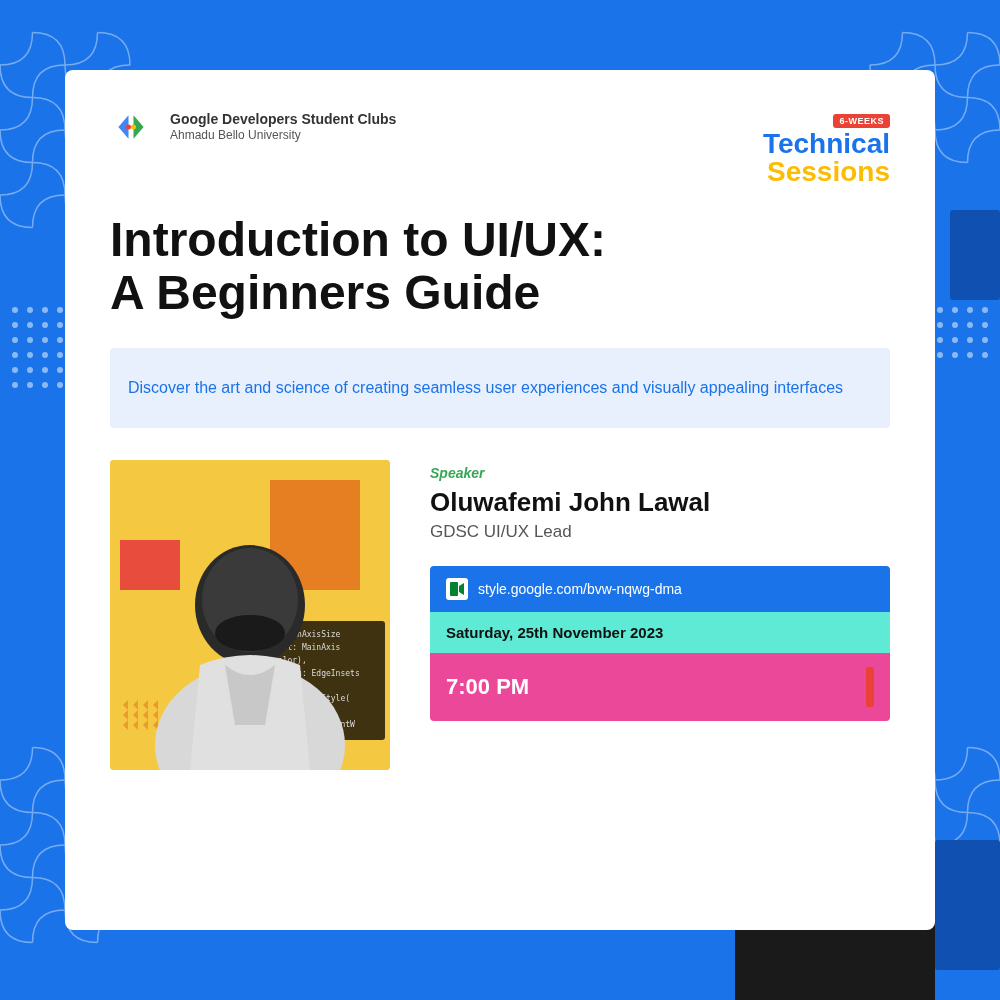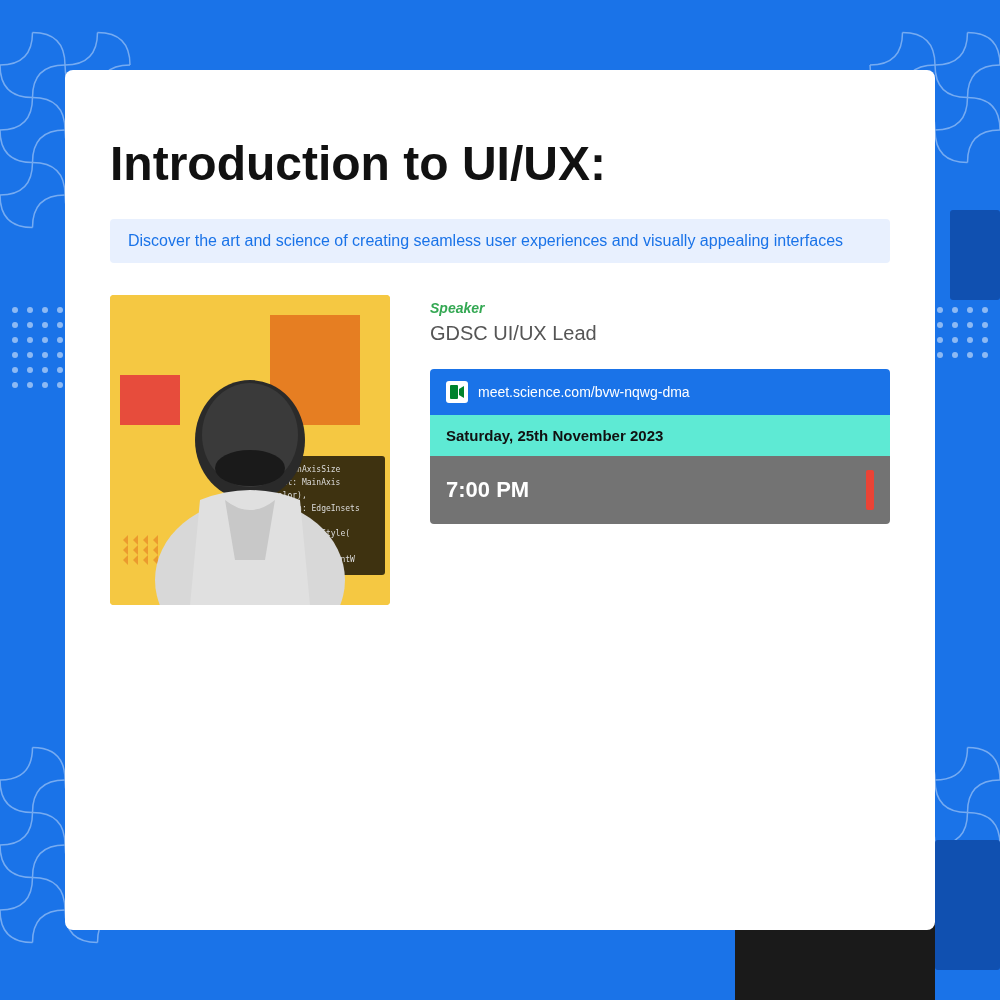--- a/index.html
+++ b/index.html
@@ -106,21 +106,21 @@
       font-weight: 900;
       color: #111;
       line-height: 1.1;
       margin-bottom: 28px;
     }
 
     
     .description-box {
       background: #e8f0fe;
       border-radius: 4px;
-      padding: 10px 18px;
+      padding: 28px 18px;
       margin-bottom: 32px;
     }
 
     .description-text {
       font-size: 16px;
       color: #1a73e8;
       line-height: 1.5;
     }
 
     
@@ -197,21 +197,21 @@
 
     .speaker-name {
       font-size: 26px;
       font-weight: 900;
       color: #111;
       margin-bottom: 4px;
       line-height: 1.2;
     }
 
     .speaker-role {
-      font-size: 20px;
+      font-size: 17px;
       color: #555;
       margin-bottom: 24px;
     }
 
     
     .meet-link-box {
       background: #1a73e8;
       color: white;
       padding: 12px 16px;
       border-radius: 4px 4px 0 0;
@@ -235,21 +235,21 @@
 
     .date-box {
       background: #5eead4;
       color: #111;
       padding: 12px 16px;
       font-size: 15px;
       font-weight: 600;
     }
 
     .time-box {
-      background: #737373;
+      background: #ec4899;
       color: white;
       padding: 14px 16px;
       border-radius: 0 0 4px 4px;
       display: flex;
       align-items: center;
       justify-content: space-between;
     }
 
     .time-text {
       font-size: 22px;
@@ -486,25 +486,49 @@
 <div class="code-block-br">
   <pre><span class="code-keyword">style</span>: TextStyle(
   <span class="code-keyword">fontSize</span>: <span class="code-number">12</span>,
   <span class="code-keyword">fontWeight</span>: FontWeig</pre>
 </div>
 
 <div class="card">
 
   <div class="header-row">
 
-
+    <div class="gdsc-logo">
+      <div class="gdsc-chevrons">
+        <svg class="chevron-svg" viewBox="0 0 50 32" fill="none" xmlns="http://www.w3.org/2000/svg">
+
+          <polygon points="22,2 10,16 22,30" fill="#4285f4"></polygon>
+
+          <polygon points="28,2 40,16 28,30" fill="#34a853"></polygon>
+
+          <circle cx="22" cy="16" r="3" fill="#ea4335"></circle>
+          <circle cx="28" cy="16" r="3" fill="#fbbc04"></circle>
+        </svg>
+      </div>
+      <div class="gdsc-text-block">
+        <span class="gdsc-name">Google Developers Student Clubs</span>
+        <span class="gdsc-university">Ahmadu Bello University</span>
+      </div>
+    </div>
+
+    <div class="tech-sessions">
+      <span class="weeks-badge">6-WEEKS</span>
+      <br>
+      <span class="technical-label">Technical</span>
+      <span class="sessions-label">Sessions</span>
+    </div>
   </div>
 
   <div class="main-title">
     <span>Introduction to UI/UX:</span><br>
+    <span>A Beginners Guide</span>
   </div>
 
   <div class="description-box">
     <p class="description-text">Discover the art and science of creating seamless user experiences and visually appealing interfaces</p>
   </div>
 
   <div class="content-row">
 
     <div class="photo-container">
       <div class="yellow-bg"></div>
@@ -551,31 +575,32 @@
 
         <ellipse cx="110" cy="148" rx="35" ry="18" fill="#1a1a1a"></ellipse>
 
         <path d="M60,180 Q110,160 160,180 L170,285 L50,285 Z" fill="#e0e0e0"></path>
         <path d="M85,180 Q110,200 135,180 L125,240 L95,240 Z" fill="#c8c8c8"></path>
       </svg>
     </div>
 
     <div class="speaker-info">
       <div class="speaker-label">Speaker</div>
+      <div class="speaker-name">Oluwafemi John Lawal</div>
       <div class="speaker-role">GDSC UI/UX Lead</div>
 
       <div class="meet-link-box">
         <div class="meet-icon">
           <svg width="18" height="18" viewBox="0 0 18 18">
             <rect width="18" height="18" fill="white" rx="2"></rect>
             <rect x="2" y="2" width="8" height="14" rx="1" fill="#00832d"></rect>
             <polygon points="11,6 16,3 16,15 11,12" fill="#00832d"></polygon>
           </svg>
         </div>
-        <span>meet.science.com/bvw-nqwg-dma</span>
+        <span>style.google.com/bvw-nqwg-dma</span>
       </div>
 
       <div class="date-box">
         <span>Saturday, 25th November 2023</span>
       </div>
 
       <div class="time-box">
         <span class="time-text">7:00 PM</span>
         <div class="time-red-accent"></div>
       </div>

